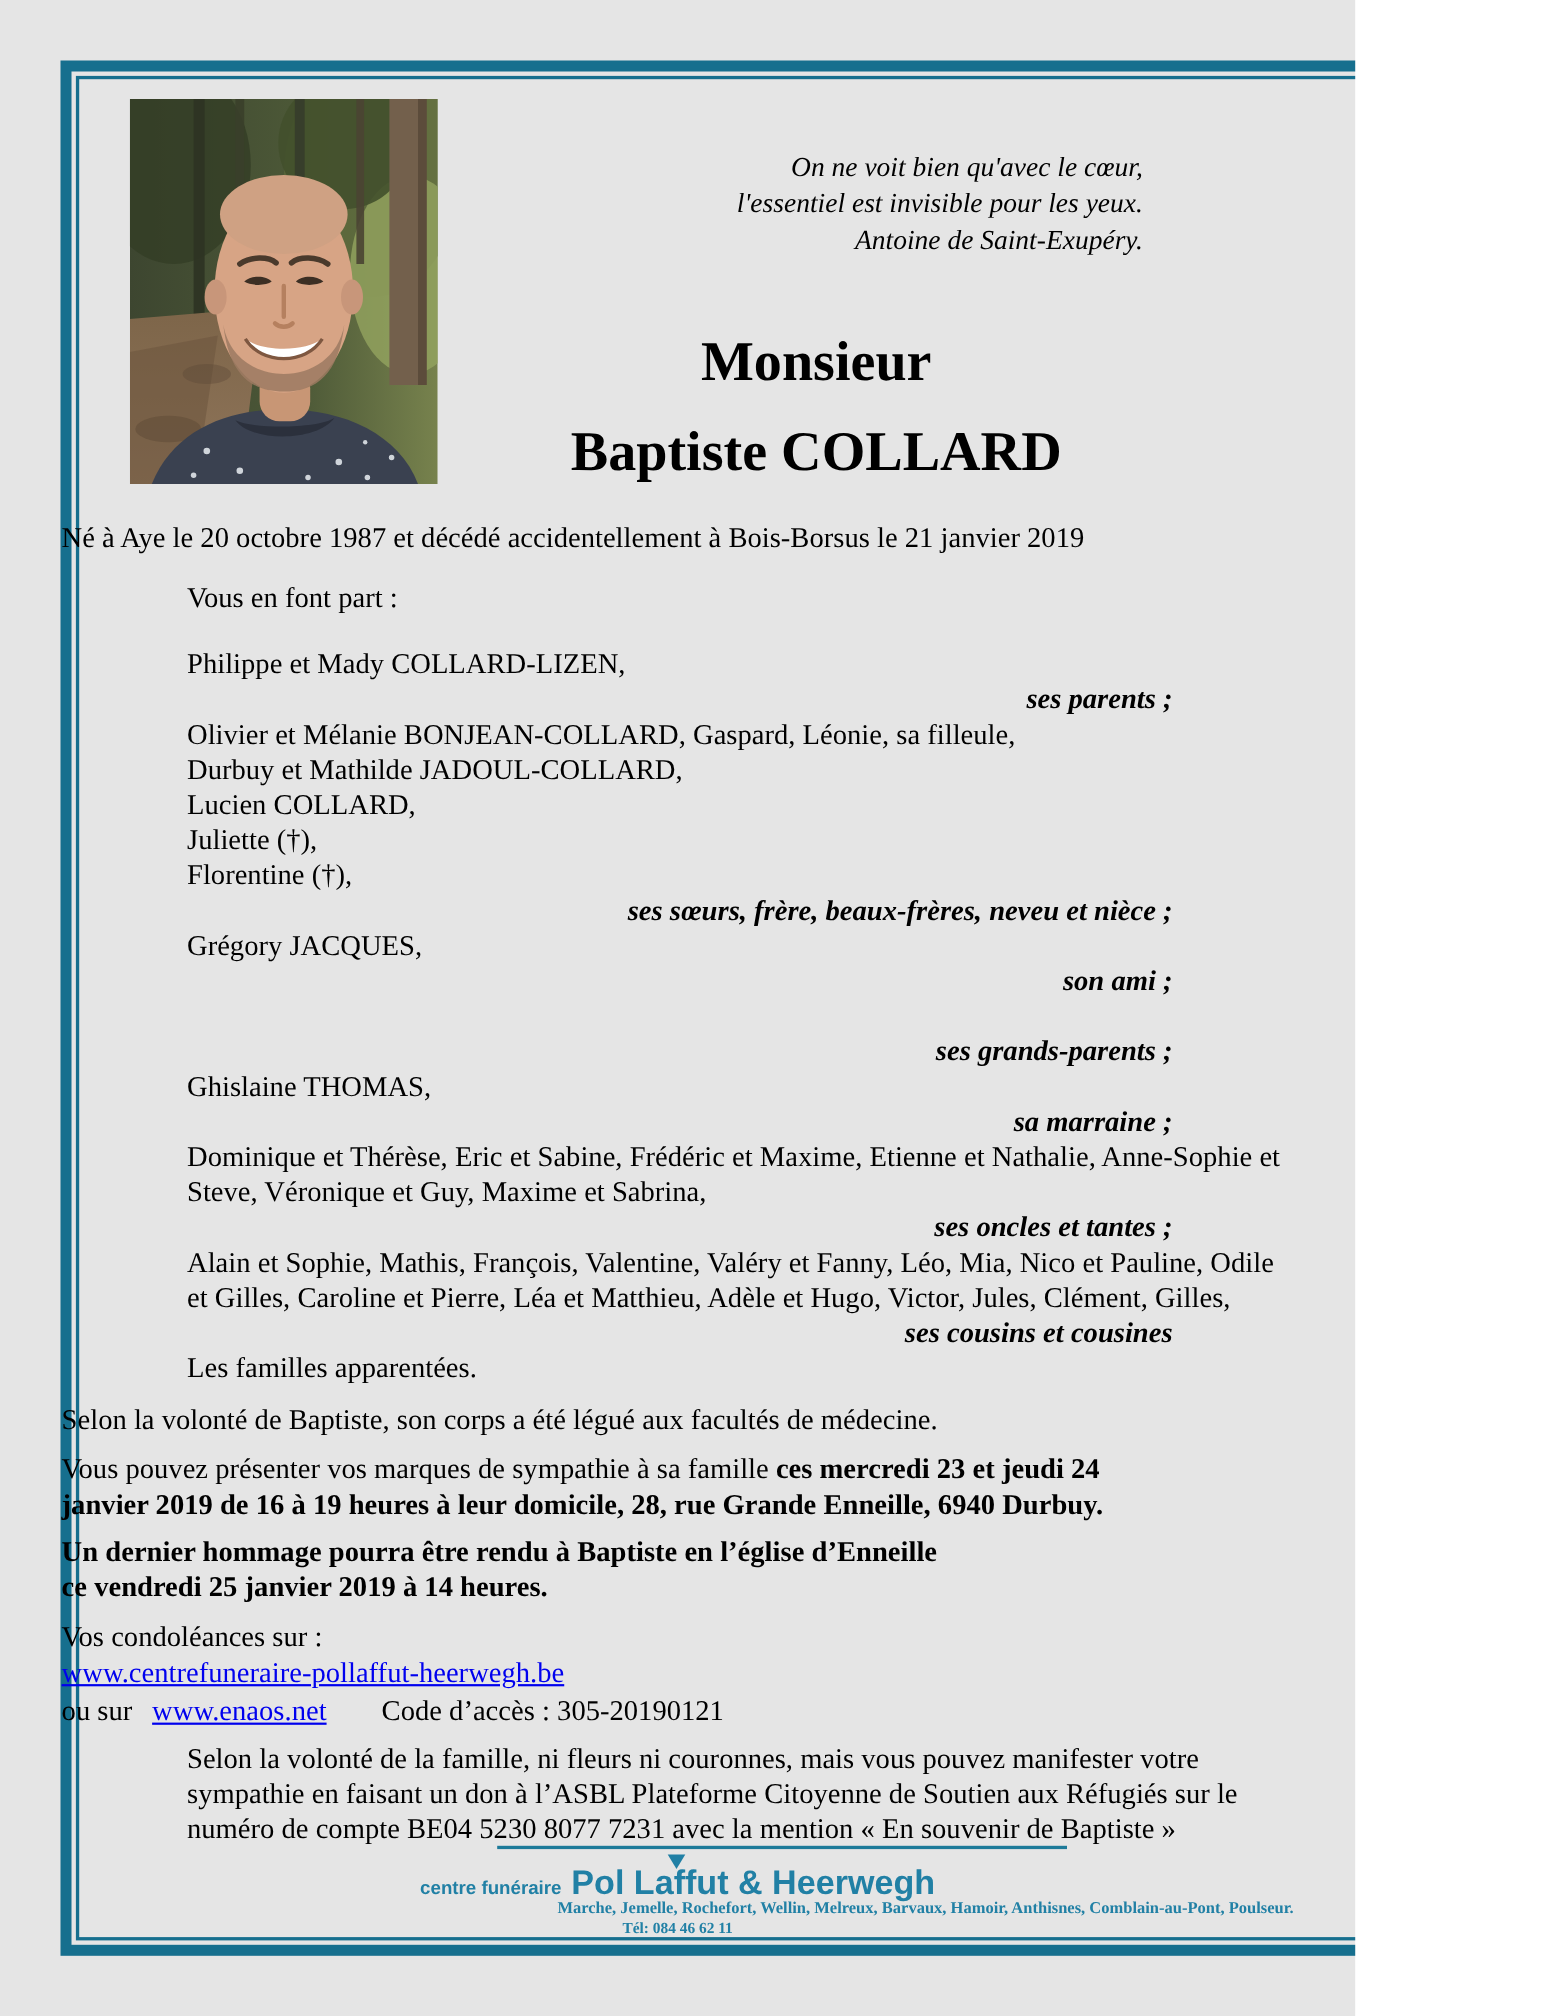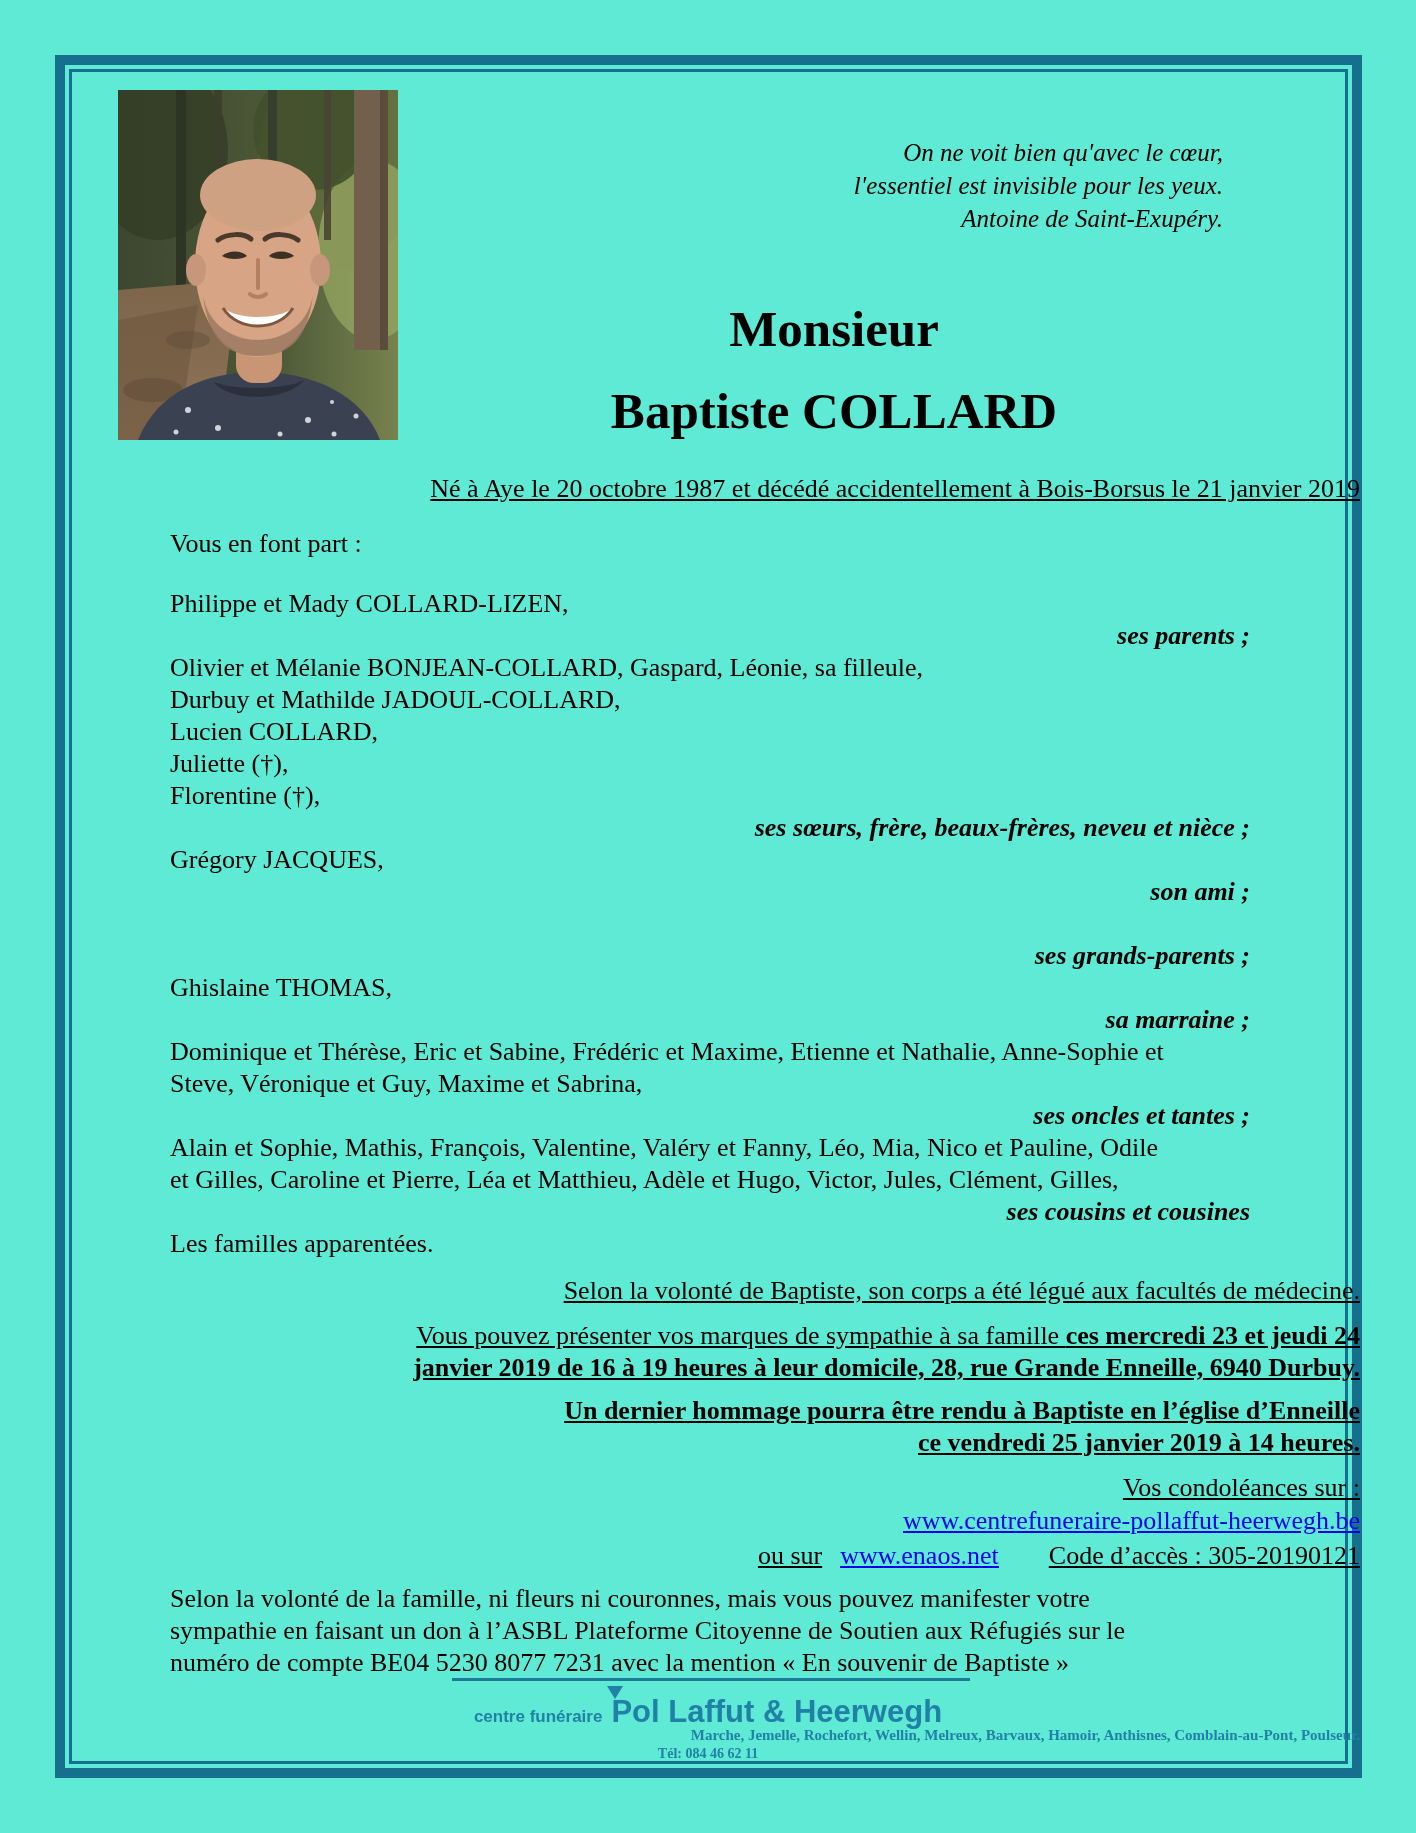--- a/index.html
+++ b/index.html
@@ -1,35 +1,35 @@
 <!DOCTYPE html>
 <html><head>
 <meta charset="utf-8">
 <style>
   html,body{margin:0;padding:0;background:#ffffff;}
-  .page{position:relative;width:1416px;height:1833px;background:#5eead4;overflow:hidden;
+  .page{position:relative;width:1232px;height:1833px;background:#e5e5e5;overflow:hidden;
         font-family:"Liberation Serif", serif;color:#000;}
   
   .frame{position:absolute;left:55px;top:55px;width:1307px;height:1723px;
          border:10px solid #166f8e;box-sizing:border-box;}
   .frame-inner{position:absolute;inset:4px;border:3px solid #166f8e;}
   
   .photo{position:absolute;left:118px;top:90px;width:280px;height:350px;overflow:hidden;}
   
   .quote{position:absolute;top:136px;right:193px;text-align:right;font-style:italic;
          font-size:25px;line-height:33px;white-space:nowrap;}
   
   .title{position:absolute;left:252px;right:0;top:288px;text-align:center;
          font-weight:bold;font-size:51px;line-height:82px;white-space:nowrap;}
   
   .line{position:absolute;left:170px;font-size:26px;line-height:32px;white-space:nowrap;}
   .rline{position:absolute;right:166px;font-size:26px;line-height:32px;white-space:nowrap;
          font-weight:bold;font-style:italic;text-align:left;}
-  .cline{position:absolute;left:56px;right:56px;text-align:right;font-size:26px;
-         line-height:32px;white-space:nowrap;text-decoration:underline;}
+  .cline{position:absolute;left:56px;right:56px;text-align:left;font-size:26px;
+         line-height:32px;white-space:nowrap;}
   .b{font-weight:bold;}
   a.doclink{color:#0000ee;text-decoration:underline;cursor:pointer;}
   
   .footer-rule{position:absolute;left:452px;top:1678px;width:518px;height:3px;background:#1d7a99;}
   .logo-triangle{position:absolute;left:607px;top:1686px;width:0;height:0;
                  border-left:8px solid transparent;border-right:8px solid transparent;
                  border-top:13px solid #2180a5;}
   .brandline{position:absolute;left:56px;right:56px;top:1694px;text-align:center;white-space:nowrap;
              font-family:"Liberation Sans", sans-serif;color:#2180a5;}
   .brand-prefix{font-size:17px;font-weight:bold;vertical-align:baseline;margin-right:9px;}

